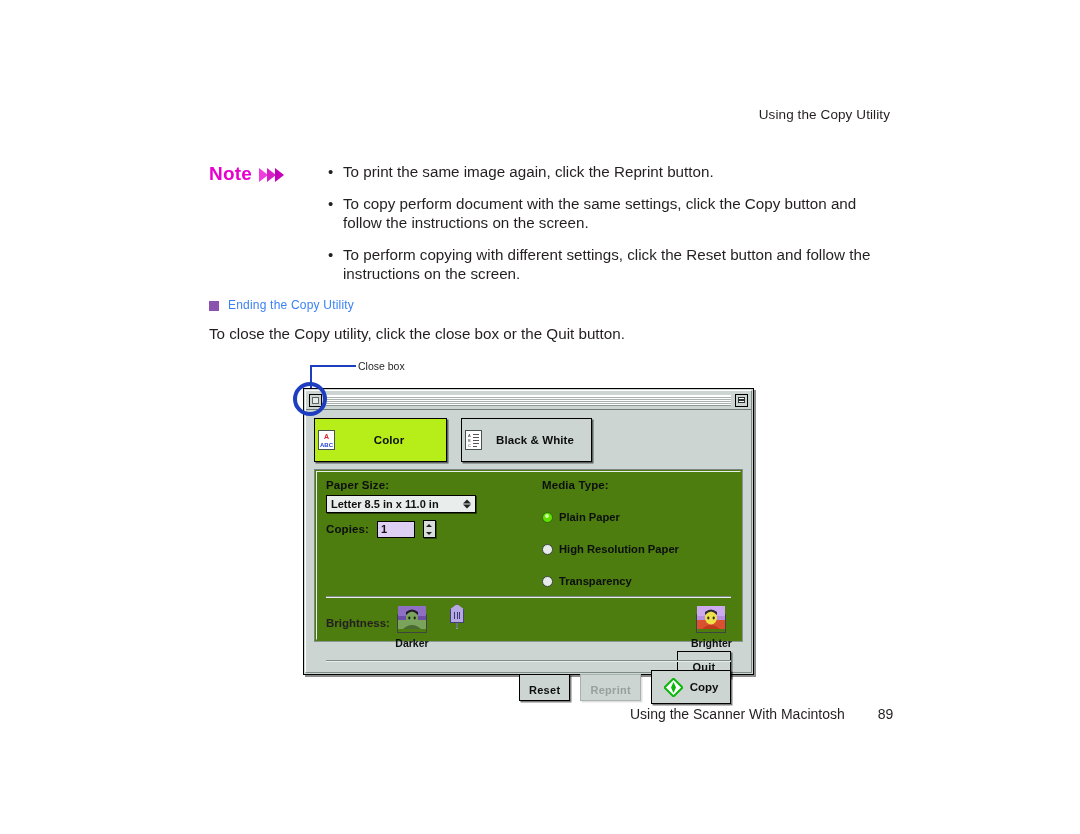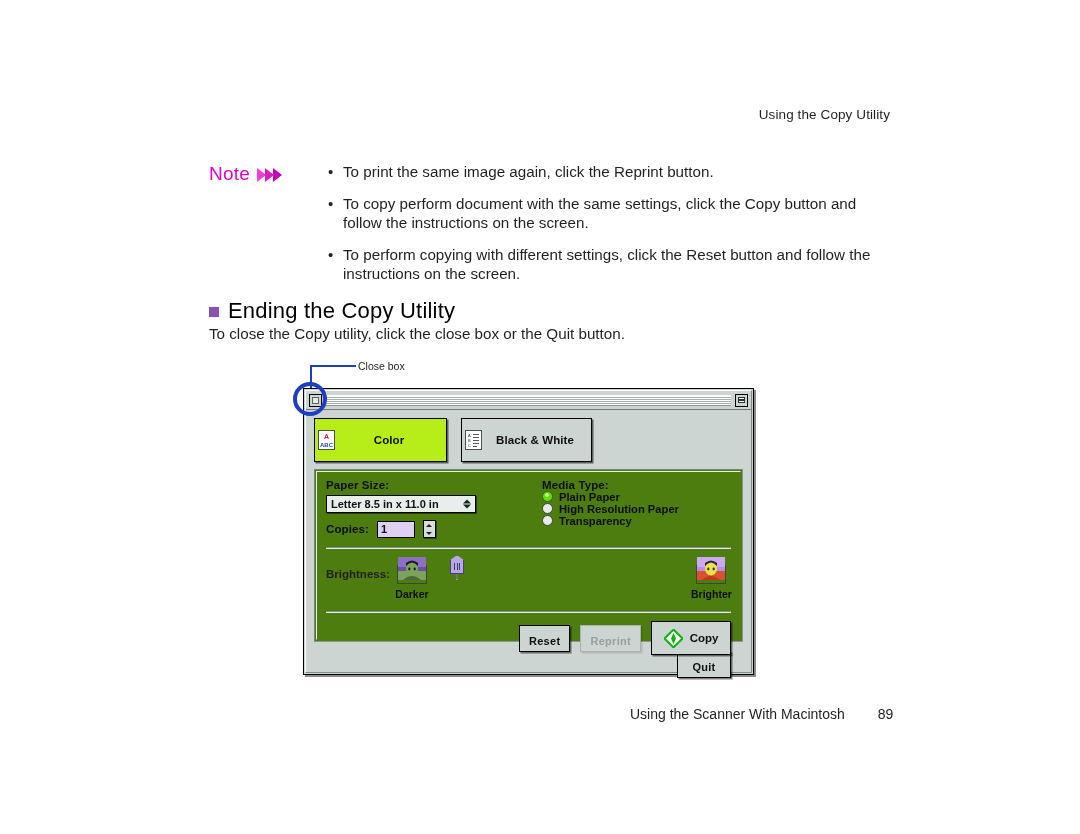--- a/index.html
+++ b/index.html
@@ -30,21 +30,21 @@
   .note-label {
     position: absolute;
     left: 209px;
     top: 163px;
     display: flex;
     align-items: center;
     gap: 7px;
   }
   .note-label .note-text {
     font-size: 19px;
-    font-weight: normal;
+    font-weight: bold;
     color: #e800d0;
     letter-spacing: .2px;
     text-align: right;
   }
   .note-arrows {
     display: inline-flex;
     align-items: center;
     margin-top: 2px;
   }
 
@@ -80,22 +80,22 @@
     gap: 9px;
   }
   .section-heading .sq {
     width: 10px;
     height: 10px;
     background: #8a53b0;
     display: inline-block;
     margin-top: 2px;
   }
   .section-heading .htext {
-    font-size: 22px;
-    color: #000000;
+    font-size: 12px;
+    color: #3b82f6;
     letter-spacing: .2px;
   }
 
   .section-body {
     position: absolute;
     left: 209px;
     top: 325px;
     font-size: 15.2px;
     color: #231f20;
   }
@@ -392,23 +392,23 @@
     flex-direction: column;
     align-items: center;
     justify-content: space-around;
     box-shadow: 1px 1px 0 rgba(0,0,0,.4);
   }
   .stepper .tri-up { border-bottom-color: #222; border-left-width:3px; border-right-width:3px; border-bottom-width:3.5px;}
   .stepper .tri-dn { border-top-color: #222; border-left-width:3px; border-right-width:3px; border-top-width:3.5px;}
 
   .radio-row {
     display: flex;
-    align-items: flex-start;
+    align-items: flex-end;
     gap: 6px;
-    margin-top: 0;
+    margin-top: 20px;
   }
   .radio {
     width: 11px;
     height: 11px;
     border-radius: 50%;
     border: 1px solid #3c4542;
     background: #e6eae8;
     box-sizing: border-box;
     flex: none;
     position: relative;

